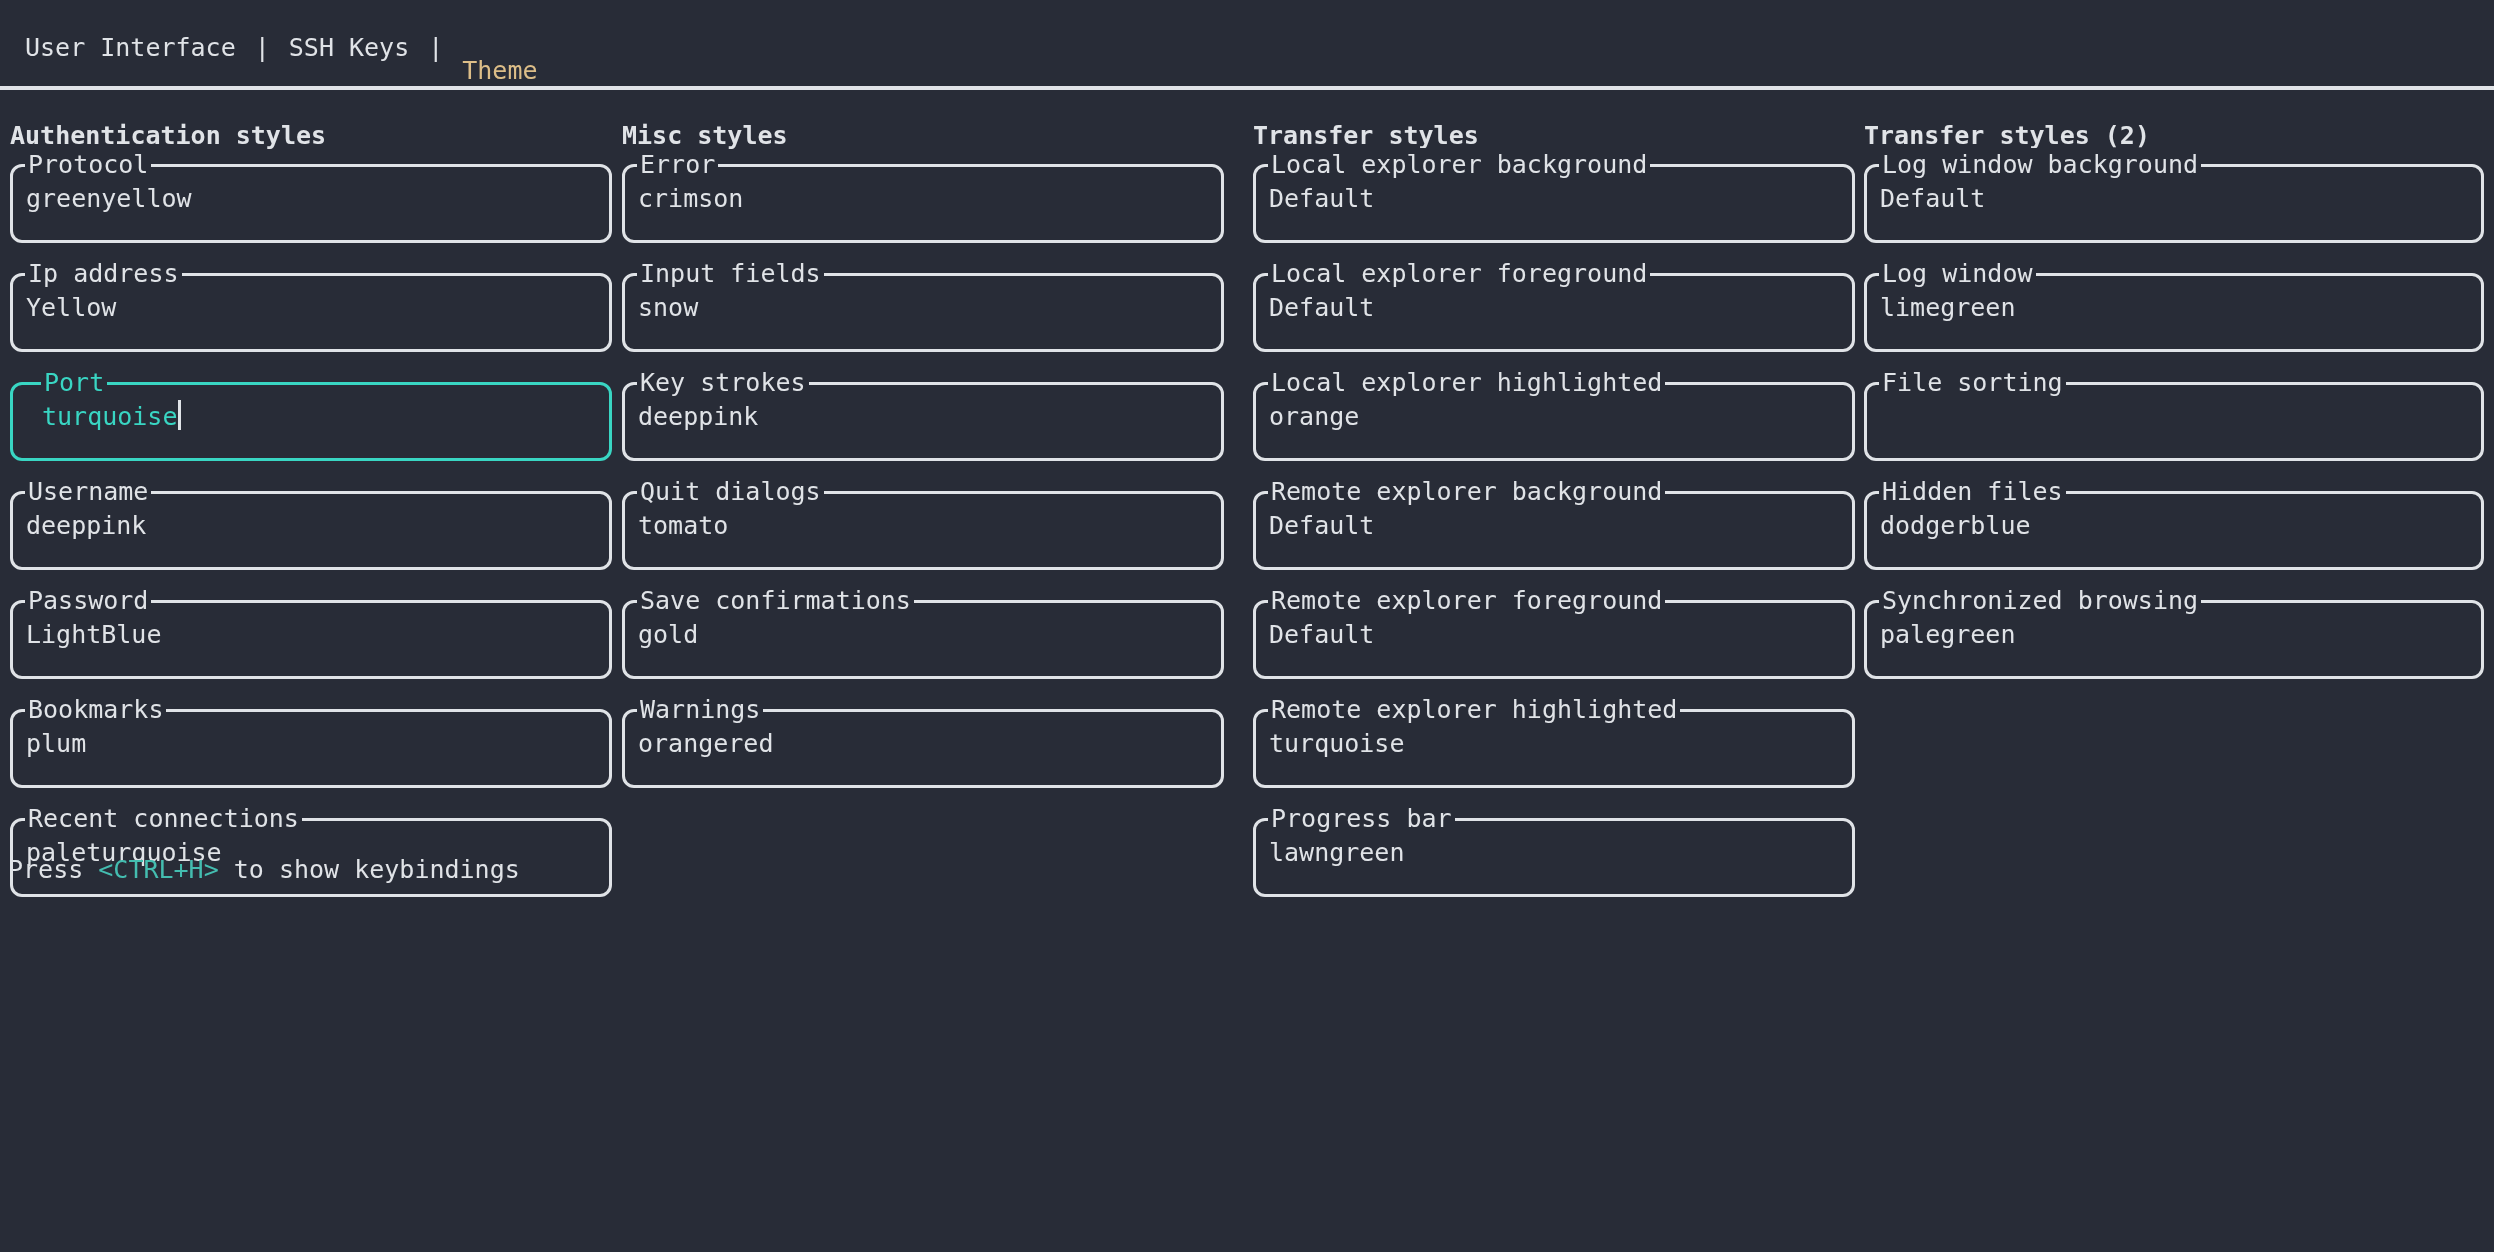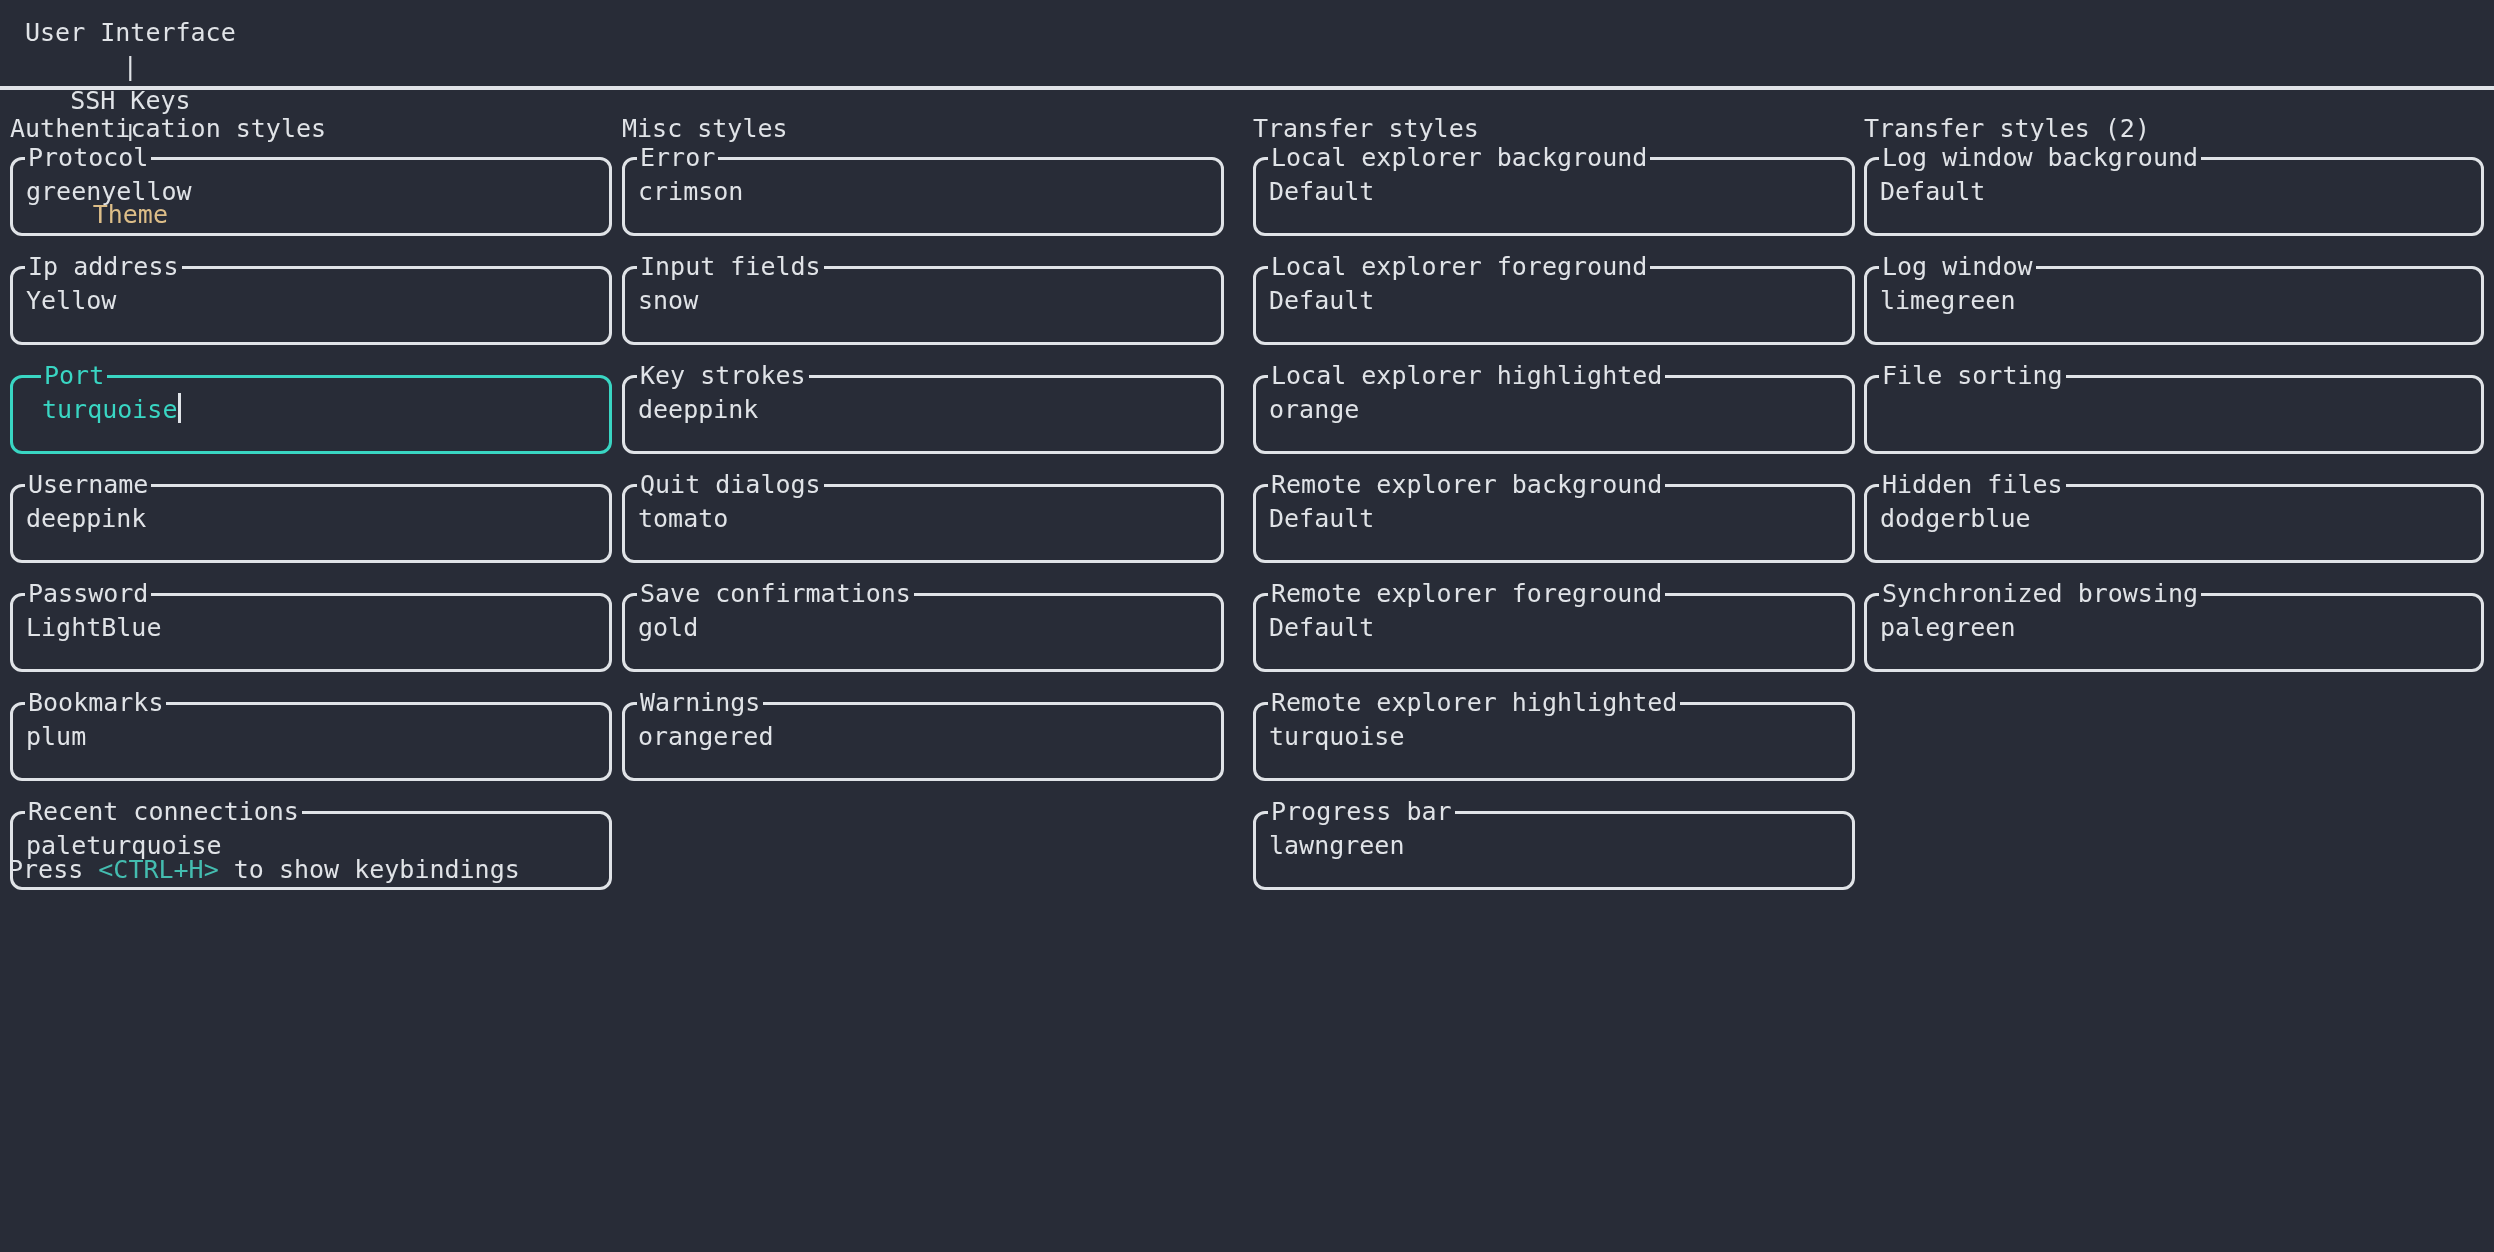--- a/index.html
+++ b/index.html
@@ -17,42 +17,42 @@
     width: 2494px; height: 1252px;
     background: var(--background);
     color: var(--foreground);
     font-family: "DejaVu Sans Mono", monospace;
     font-size: 25px;
     overflow: hidden;
     position: relative;
   }
   
   .tabs {
-    position: absolute; top: 16px; left: 25px;
+    position: absolute; top: 8px; left: 25px;
     display: flex; align-items: center;
-    line-height: 34px; white-space: pre; flex-direction: column;
+    line-height: 34px; white-space: pre;
   }
   .tab { color: var(--foreground); cursor: default; }
   .tab.active { color: var(--active-tab); margin-top: 46px; }
   .tab-sep { color: var(--foreground); padding: 0 19px; }
   
   .rule {
     position: absolute; top: 86px; left: 0;
     width: 2494px; height: 4px;
     background: var(--foreground);
   }
   
   .col { position: absolute; top: 108px; width: 602px; }
   .col-1 { left: 10px; }
   .col-2 { left: 622px; }
   .col-3 { left: 1253px; }
   .col-4 { left: 1864px; width: 620px; }
   .col-title {
     height: 34px; line-height: 34px;
-    margin: 4px 0 11px 0; white-space: pre;
+    margin: 11px 0 11px 0; white-space: pre; font-weight: bold;
   }
   
   .field {
     position: relative;
     height: 79px;
     border: 3px solid var(--foreground);
     border-radius: 12px;
     margin-bottom: 30px;
   }
   .field-label {

